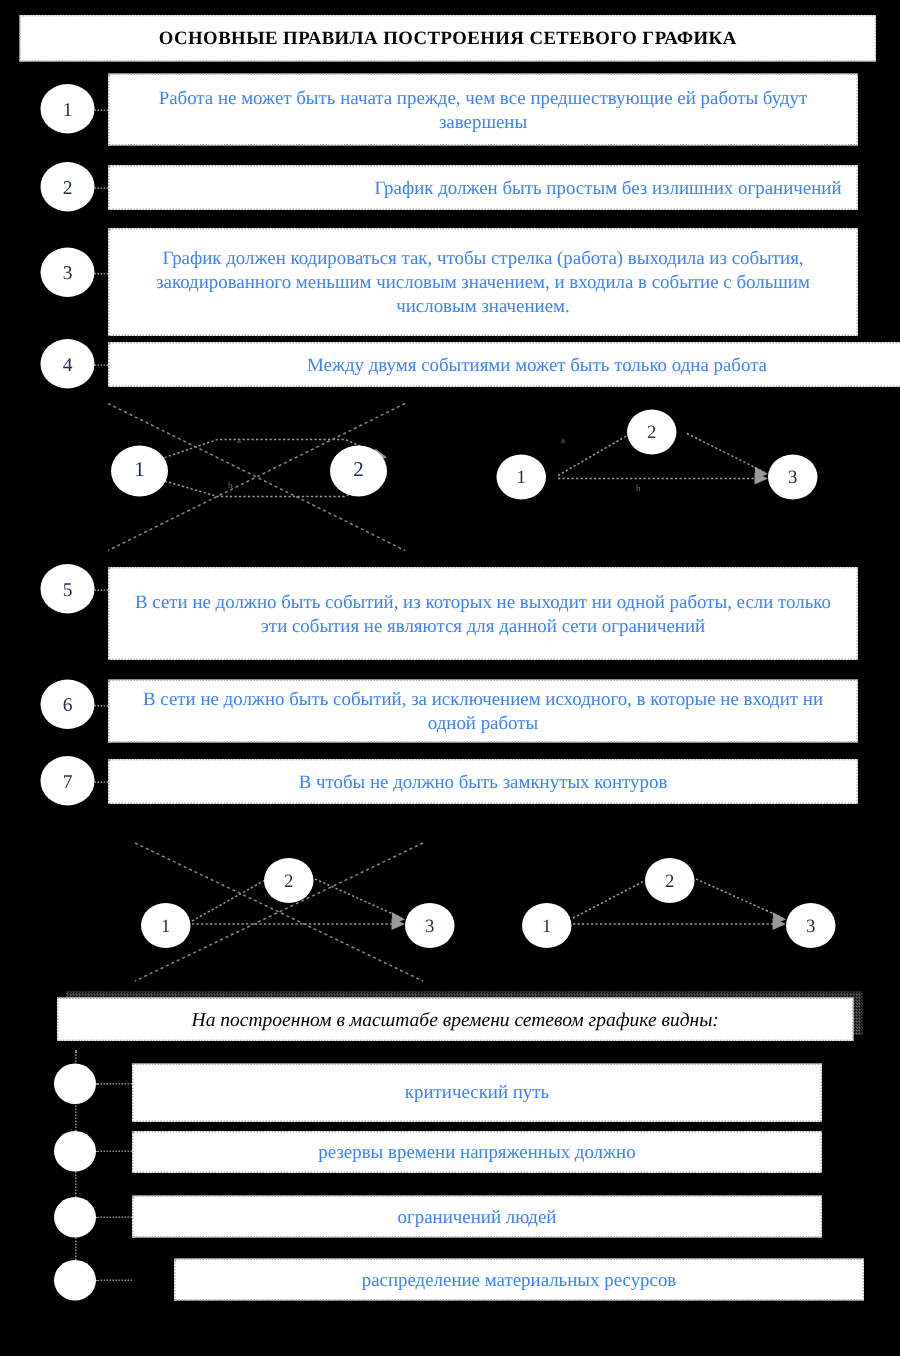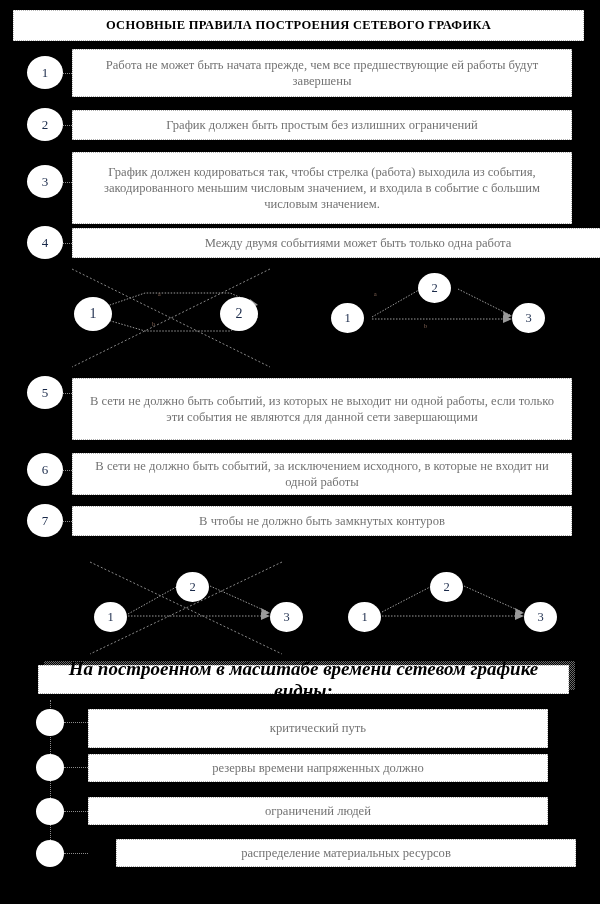--- a/index.html
+++ b/index.html
@@ -64,38 +64,38 @@
   .text-box {
     position: absolute;
     background: #ffffff;
     border: 1px dotted #b0b0b0;
     display: flex; align-items: center; justify-content: center;
     padding: 3px 10px;
     z-index: 2;
   }
   .text-box .txt {
     font-size: 12.6px;
-    color: #737373;
+    color: #3b82f6;
     text-align: center;
     line-height: 1.28;
   }
 
   
   .subheader-box {
     position: absolute;
     left: 38px; top: 665px;
     width: 531px; height: 29px;
     background: #ffffff;
     border: 1px dotted #b0b0b0;
     display: flex; align-items: center; justify-content: center;
   }
   .subheader-box .txt {
-    font-weight: bold;
+    font-weight: normal;
     font-style: italic;
-    font-size: 19px;
+    font-size: 13px;
     color: #000000;
     text-align: center;
   }
   .subheader-shadow {
     position: absolute;
     left: 44px; top: 661px;
     width: 531px; height: 29px;
     background: repeating-conic-gradient(#6a6a6a 0% 25%, #000 0% 50%) 0 0/2px 2px;
     z-index: 0;
   }
@@ -135,21 +135,21 @@
     <span>1</span>
   </div>
   <div class="text-box" style="left:72px; top:49px; width:500px; height:48px;">
     <span class="txt">Работа не может быть начата прежде, чем все предшествующие ей работы будут завершены</span>
   </div>
 
   <div class="connector" style="left:60px; top:125px; width:16px;"></div>
   <div class="bullet-ellipse" style="left:27px; top:108px;">
     <span>2</span>
   </div>
-  <div class="text-box" style="left:72px; top:110px; width:500px; height:30px;">
+  <div class="text-box" style="left:72px; top:110px; width:500px; height:30px;justify-content:flex-end;">
     <span class="txt">График должен быть простым без излишних ограничений</span>
   </div>
 
   <div class="connector" style="left:60px; top:182px; width:16px;"></div>
   <div class="bullet-ellipse" style="left:27px; top:165px;">
     <span>3</span>
   </div>
   <div class="text-box" style="left:72px; top:152px; width:500px; height:72px;">
     <span class="txt">График должен кодироваться так, чтобы стрелка (работа) выходила из события, закодированного меньшим числовым значением, и входила в событие с большим числовым значением.</span>
   </div>
@@ -200,21 +200,21 @@
     </div>
     <span class="edge-label" style="left:374px; top:26px;">a</span>
     <span class="edge-label" style="left:424px; top:58px;">b</span>
   </div>
 
   <div class="connector" style="left:60px; top:393px; width:16px;"></div>
   <div class="bullet-ellipse" style="left:27px; top:376px;">
     <span>5</span>
   </div>
   <div class="text-box" style="left:72px; top:378px; width:500px; height:62px;">
-    <span class="txt">В сети не должно быть событий, из которых не выходит ни одной работы, если только эти события не являются для данной сети завершающими</span>
+    <span class="txt">В сети не должно быть событий, из которых не выходит ни одной работы, если только эти события не являются для данной сети ограничений</span>
   </div>
 
   <div class="connector" style="left:60px; top:470px; width:16px;"></div>
   <div class="bullet-ellipse" style="left:27px; top:453px;">
     <span>6</span>
   </div>
   <div class="text-box" style="left:72px; top:453px; width:500px; height:42px;">
     <span class="txt">В сети не должно быть событий, за исключением исходного, в которые не входит ни одной работы</span>
   </div>
 

